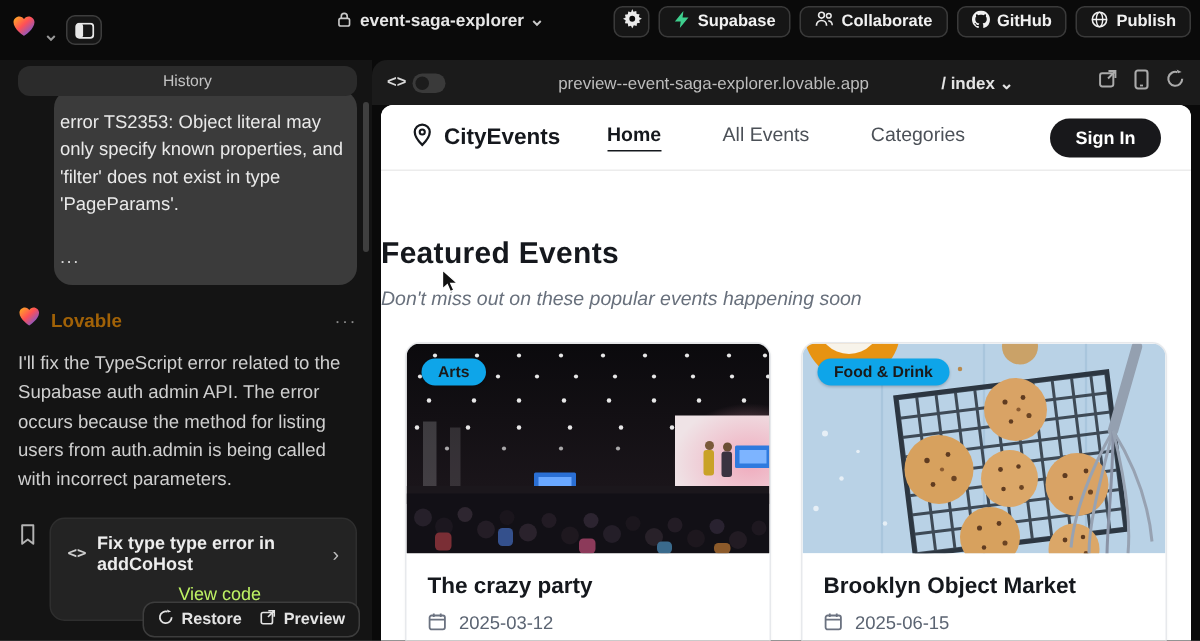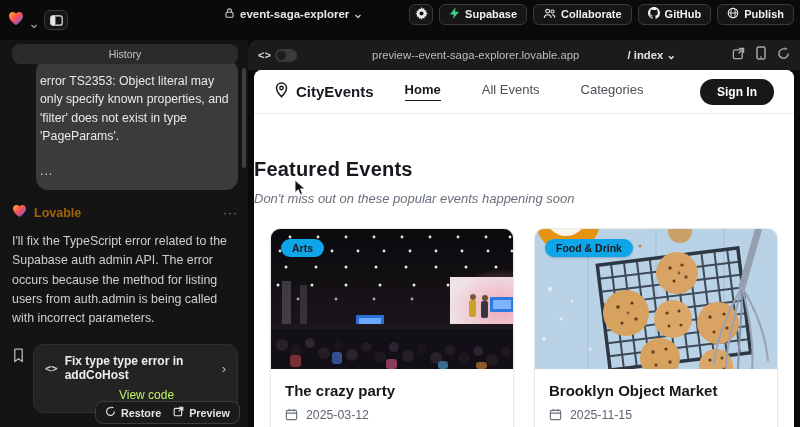--- a/index.html
+++ b/index.html
@@ -540,21 +540,21 @@
           <div class="card-body">
             <div class="card-title">Brooklyn Object Market</div>
             <div class="meta">
               <div class="meta-row">
                 <span>
                   <svg width="13" height="13" viewBox="0 0 14 14">
                       <rect x="1.5" y="2.5" width="11" height="10" rx="1.5" fill="none" stroke="#6b7280" stroke-width="1.3"></rect>
                       <path d="M1.5 5.5h11M4.5 1v2.5M9.5 1v2.5" stroke="#6b7280" stroke-width="1.3" fill="none"></path>
                     </svg>
                 </span>
-                <span>2025-11-15</span>
+                <span>2025-06-15</span>
               </div>
               <div class="meta-row">
                 <span>
                   <svg width="13" height="13" viewBox="0 0 14 14">
                       <circle cx="7" cy="7" r="5.5" fill="none" stroke="#6b7280" stroke-width="1.3"></circle>
                       <path d="M7 3.8V7l2.2 1.4" fill="none" stroke="#6b7280" stroke-width="1.3"></path>
                     </svg>
                 </span>
                 <span>6:00 PM - 11:00 PM</span>
               </div>

